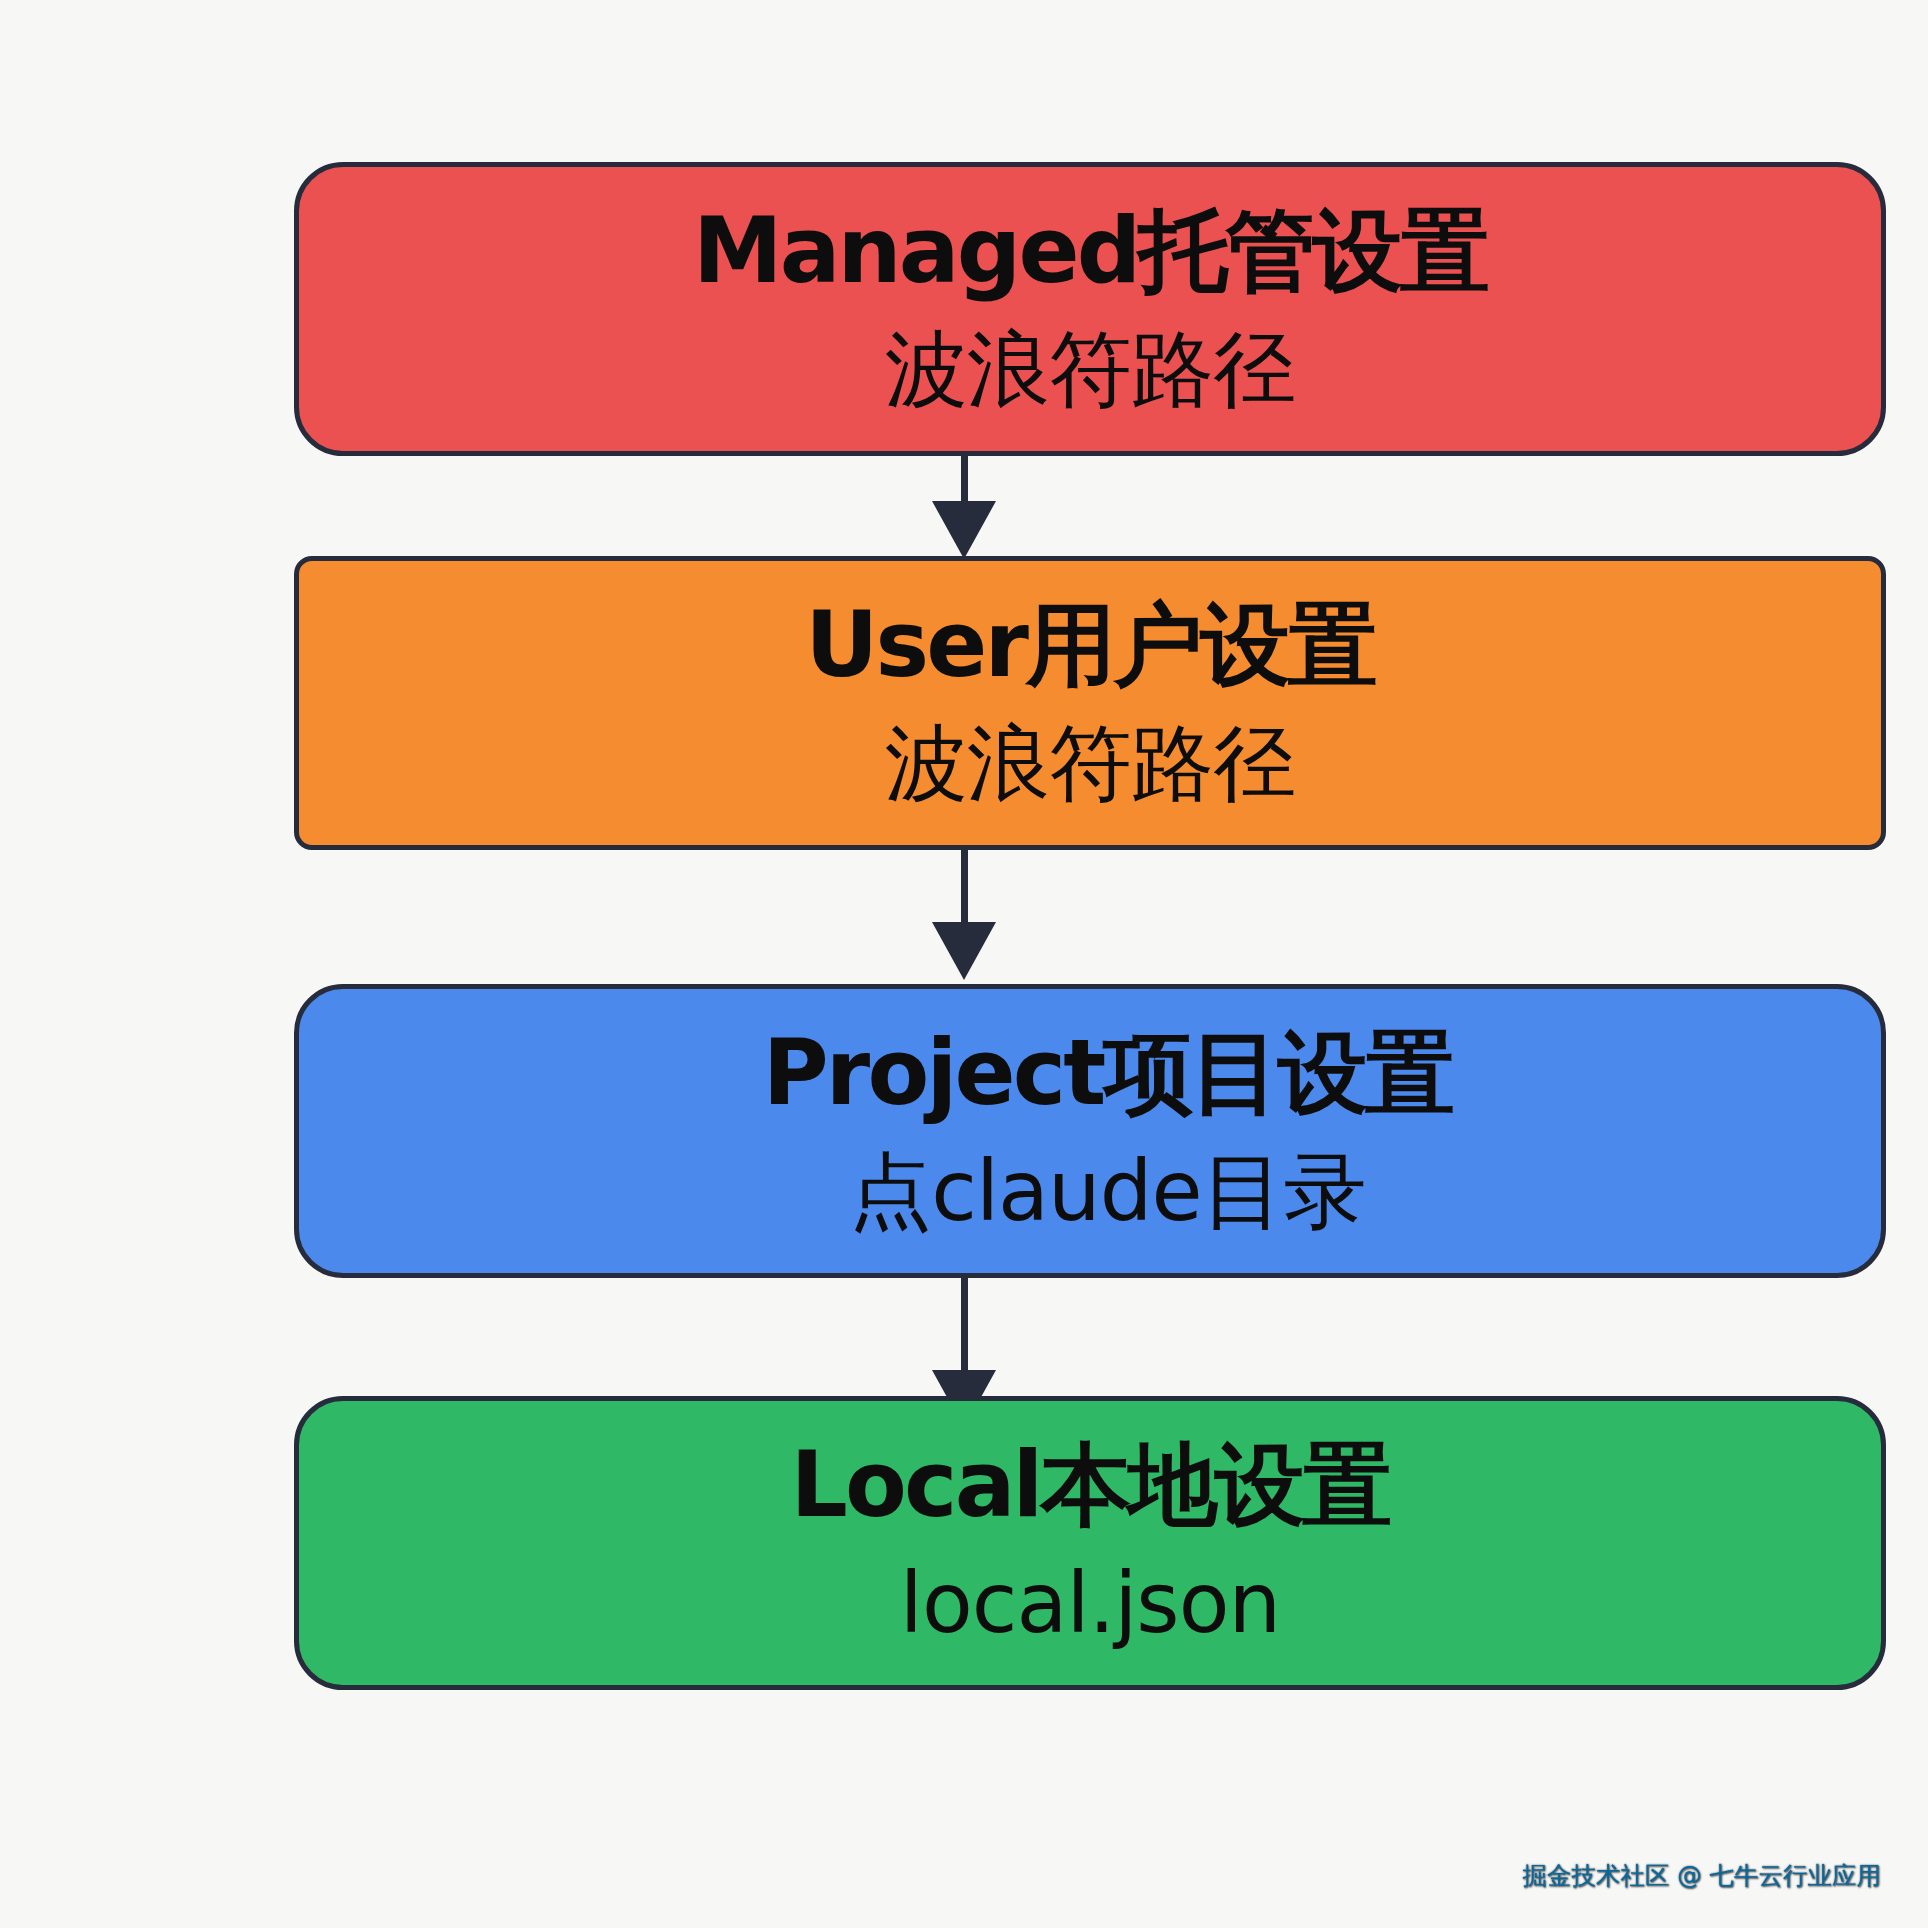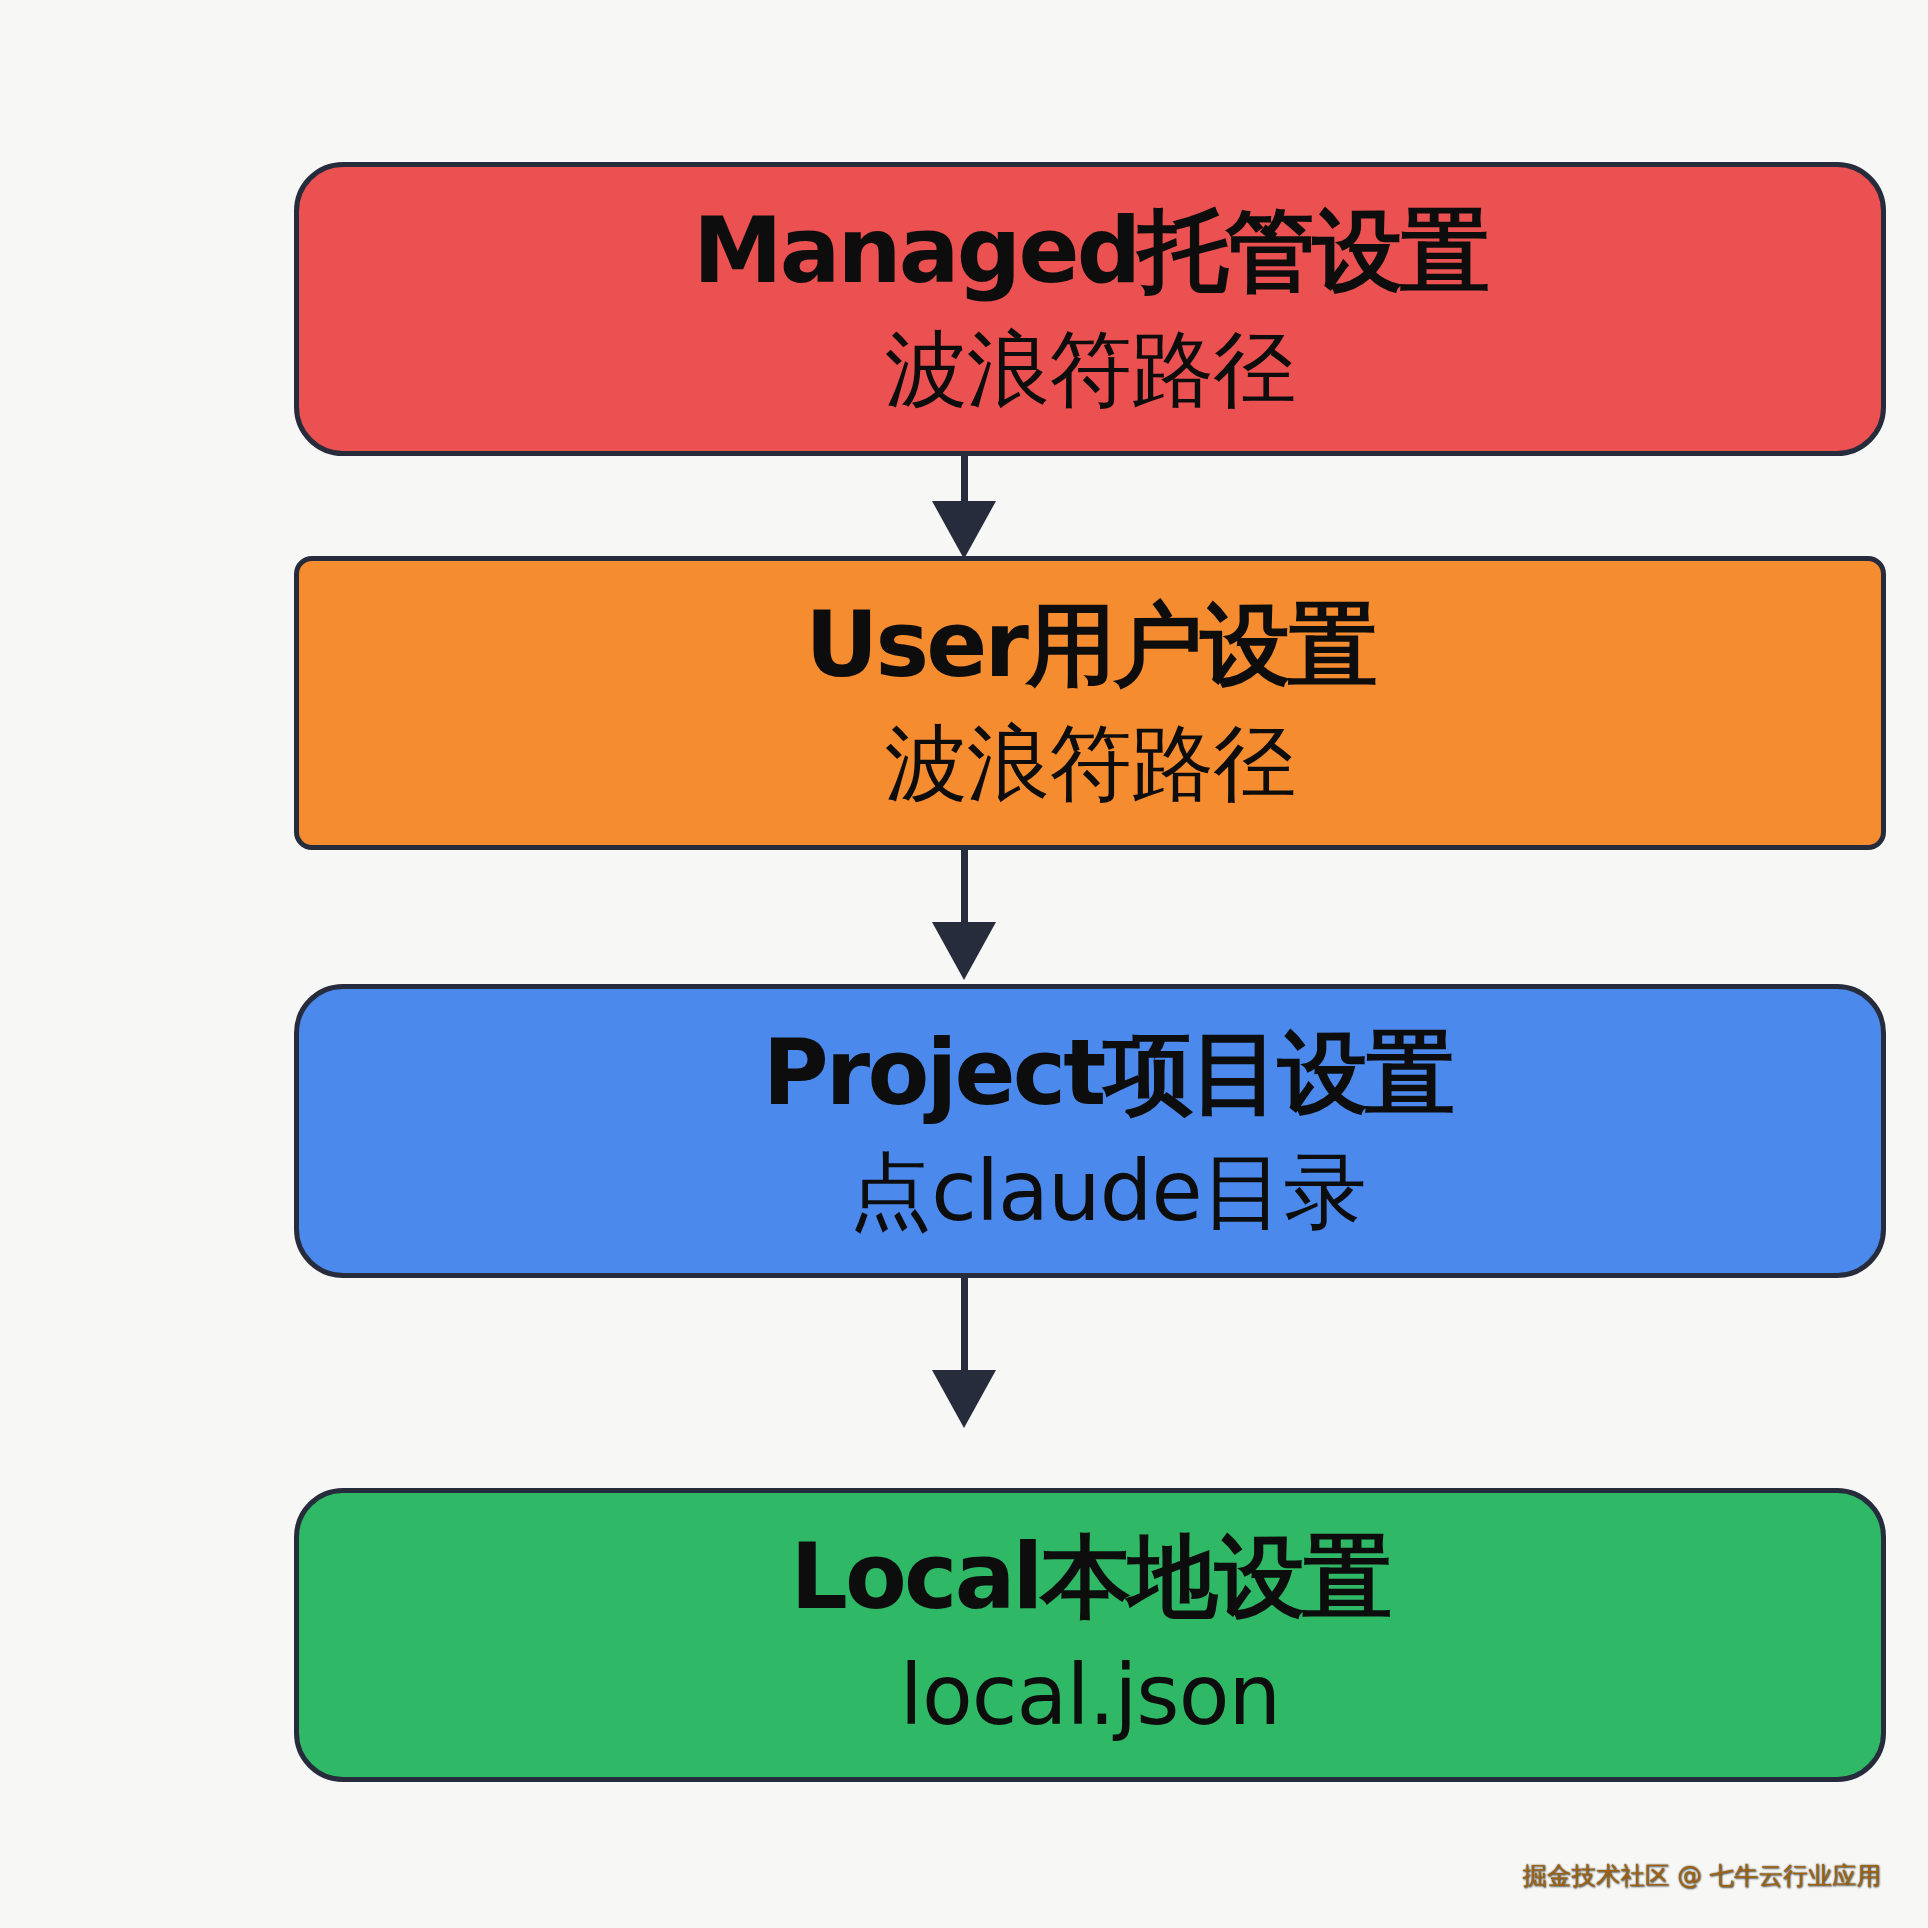--- a/index.html
+++ b/index.html
@@ -12,21 +12,21 @@
     border:5.6px solid #272c3d; border-radius:49px; box-sizing:border-box;
     display:flex; flex-direction:column; align-items:center; justify-content:center;
     color:#0d0d0d;
   }
   .title { font-size:90px; font-weight:bold; letter-spacing:-2.8px; line-height:1.2; }
   .sub { font-size:83px; line-height:1.25; margin-top:13px; letter-spacing:-0.9px; }
   .arrow { position:absolute; left:964px; width:0; }
   .arrow .shaft { position:absolute; left:-2.8px; width:6.6px; background:#272c3d; }
   .arrow .head { position:absolute; left:-32px; width:0; height:0;
     border-left:32px solid transparent; border-right:32px solid transparent; border-top:58px solid #272c3d; }
-  .watermark { position:absolute; right:47px; bottom:36px; font-size:24.5px; color:#a16207;
+  .watermark { position:absolute; right:47px; bottom:36px; font-size:24.5px; color:#0369a1;
     text-shadow:0 0 1.9px #555, 0.9px 0.9px 1.9px #444; }
 </style>
 </head>
 <body>
 
 <div class="box" style="top:162px;background:#ea5150;">
   <div class="title">Managed托管设置</div>
   <div class="sub">波浪符路径</div>
 </div>
 
@@ -48,19 +48,19 @@
 <div class="box" style="top:984px;background:#4b89ec;padding-left:35px;">
   <div class="title">Project项目设置</div>
   <div class="sub">点claude目录</div>
 </div>
 
 <div class="arrow" style="top:1278px;">
   <div class="shaft" style="top:0;height:94px;"></div>
   <div class="head" style="top:92px;"></div>
 </div>
 
-<div class="box" style="top:1488px;background:#2fb966;">
+<div class="box" style="top:1396px;background:#2fb966;">
   <div class="title">Local本地设置</div>
   <div class="sub">local.json</div>
 </div>
 
 <div class="watermark">掘金技术社区 @ 七牛云行业应用</div>
 
 
 </body></html>

